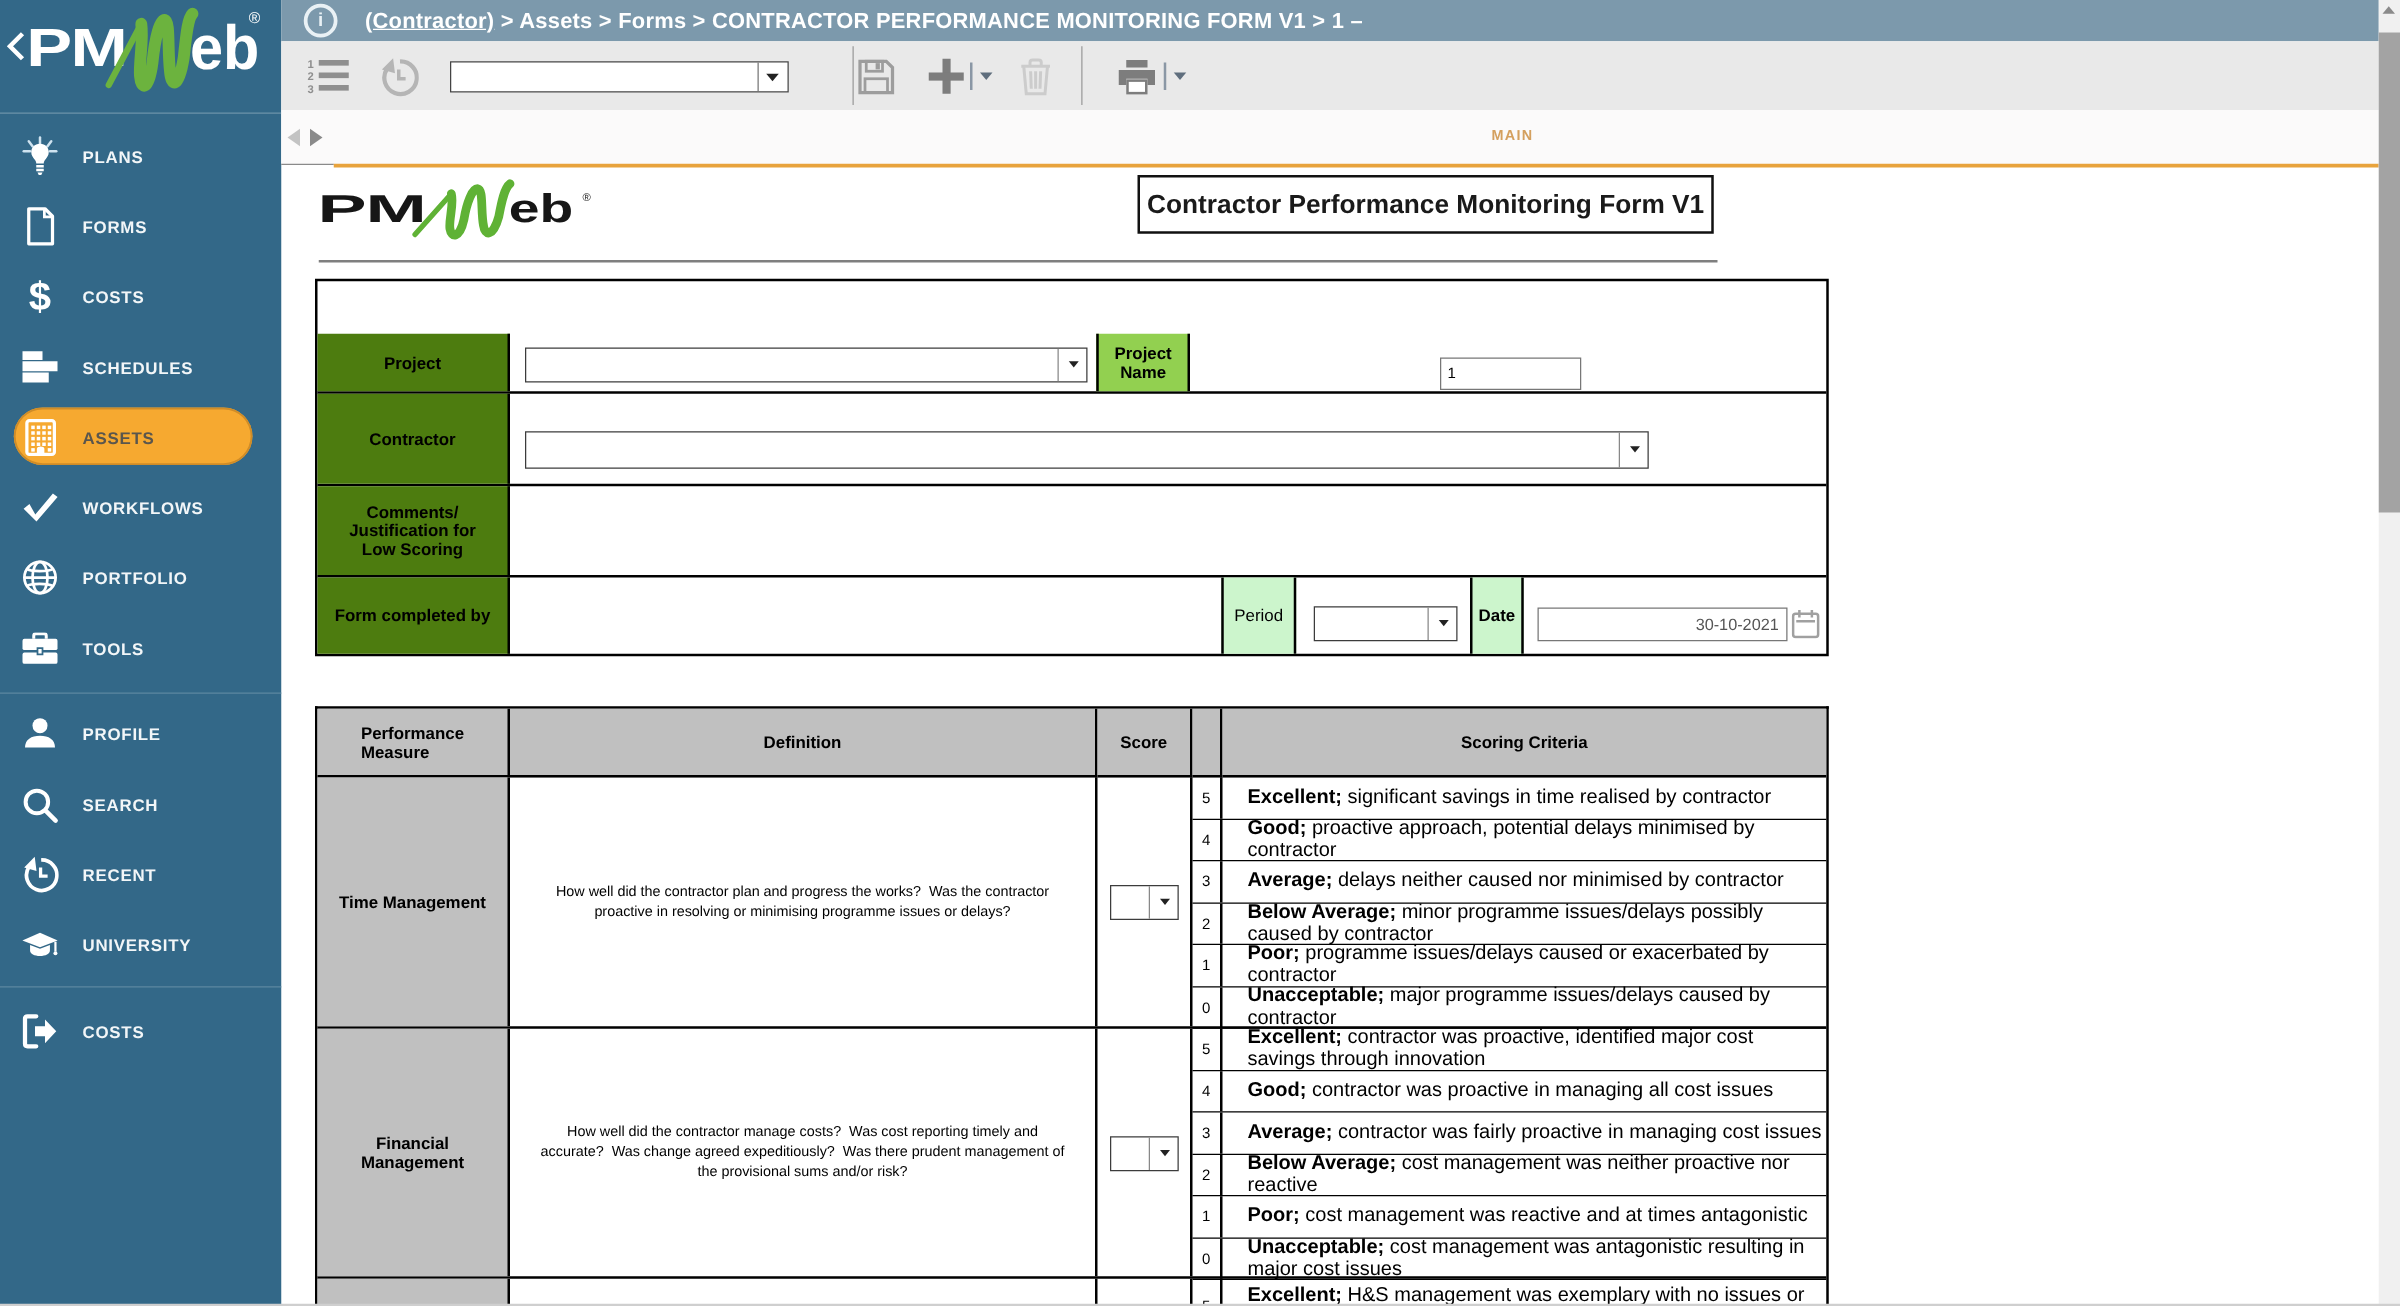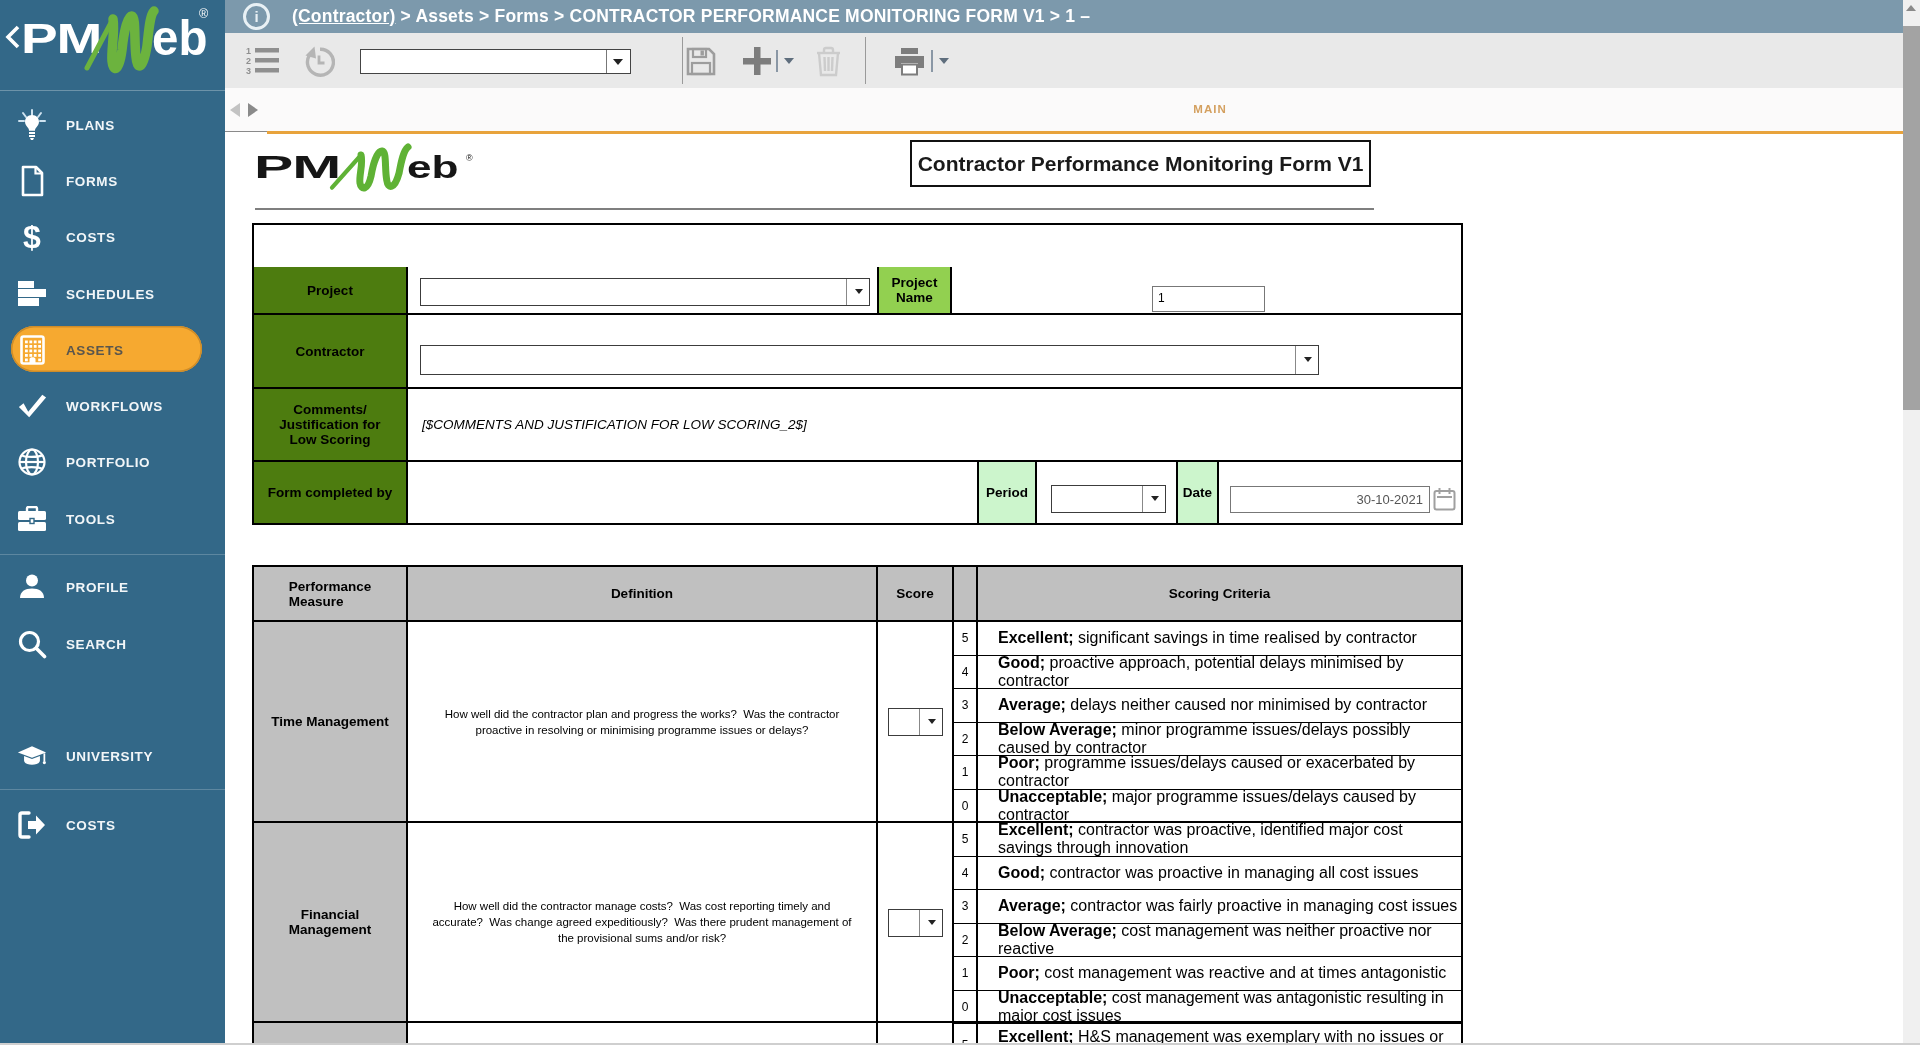--- a/index.html
+++ b/index.html
@@ -195,20 +195,30 @@
     </div>
   <div class="menuitem" style="top:621px">
       <div class="mi-ico">
         <svg width="30" height="30" viewBox="0 0 30 30">
           <circle cx="12.5" cy="12.5" r="9" fill="none" stroke="#fff" stroke-width="3.2"></circle>
           <line x1="19.5" y1="19.5" x2="27.5" y2="27.5" stroke="#fff" stroke-width="3.6" stroke-linecap="round"></line>
         </svg>
       </div>
       <div class="mi-txt">SEARCH</div>
     </div>
+  <div class="menuitem" style="top:677px">
+      <div class="mi-ico">
+        <svg width="32" height="32" viewBox="0 0 32 32">
+          <path d="M17 3.2 A13 13 0 1 1 6.5 9.2" fill="none" stroke="#fff" stroke-width="3.2"></path>
+          <path d="M11.5 0.5 L2.5 9.5 L13 12.5 Z" fill="#fff"></path>
+          <path d="M16.5 9.5 L16.5 17 L22.5 17" fill="none" stroke="#fff" stroke-width="2.8"></path>
+        </svg>
+      </div>
+      <div class="mi-txt">RECENT</div>
+    </div>
   <div class="menuitem" style="top:733px">
       <div class="mi-ico">
         <svg width="34" height="26" viewBox="0 0 34 26">
           <path d="M17 2 L33 9 L17 15 L1 9 Z" fill="#fff"></path>
           <path d="M8 13 L8 18 C8 21 12 23 17 23 C22 23 26 21 26 18 L26 13 L17 16.5 Z" fill="#fff"></path>
           <line x1="31" y1="10" x2="31" y2="19" stroke="#fff" stroke-width="2"></line>
           <circle cx="31" cy="20.5" r="1.8" fill="#fff"></circle>
         </svg>
       </div>
       <div class="mi-txt">UNIVERSITY</div>
@@ -332,26 +342,25 @@
     <div class="greenlbl" style="top:0;height:72px">Contractor</div>
     <div class="combo" style="left:166px;top:30px;width:899px;height:30px">
         <div class="cbtn">
           <div class="arr"></div>
         </div>
       </div>
   </div>
 
   <div class="t1row" style="top:164px;height:73px;border-bottom:2px solid #000">
     <div class="greenlbl" style="top:0;height:71px">Comments/<br>Justification for<br>Low Scoring</div>
-    <div style="position:absolute;left:168px;top:0;height:71px;display:flex;align-items:center;font-style:italic;font-size:13.5px">[$COMMENTS AND JUSTIFICATION FOR LOW SCORING_2$]</div>
   </div>
 
   <div class="t1row" style="top:237px;height:65px">
     <div class="greenlbl" style="top:0;height:61px">Form completed by</div>
-    <div style="position:absolute;left:723px;top:0;height:61px;width:60px;background:#ccf5cc;border-left:2px solid #000;border-right:2px solid #000;box-sizing:border-box;display:flex;align-items:center;justify-content:center;font-weight:700;font-size:13.5px">Period</div>
+    <div style="position:absolute;left:723px;top:0;height:61px;width:60px;background:#ccf5cc;border-left:2px solid #000;border-right:2px solid #000;box-sizing:border-box;display:flex;align-items:center;justify-content:center;font-weight:400;font-size:13.5px">Period</div>
     <div class="combo" style="left:797px;top:23px;width:115px;height:28px">
         <div class="cbtn">
           <div class="arr"></div>
         </div>
       </div>
     <div style="position:absolute;left:922px;top:0;height:61px;width:43px;background:#ccf5cc;border-left:2px solid #000;border-right:2px solid #000;box-sizing:border-box;display:flex;align-items:center;justify-content:center;font-weight:700;font-size:13.5px">Date</div>
     <div style="position:absolute;left:976px;top:24px;width:200px;height:27px;border:1px solid #777;box-sizing:border-box;font-size:13px;color:#555;text-align:right;padding:5px 6px 0 0">30-10-2021</div>
     <svg style="position:absolute;left:1179px;top:25px" width="23" height="24" viewBox="0 0 23 24">
         <g fill="none" stroke="#a0a0a0" stroke-width="2">
           <rect x="1.5" y="4" width="20" height="18.5" rx="2"></rect>

